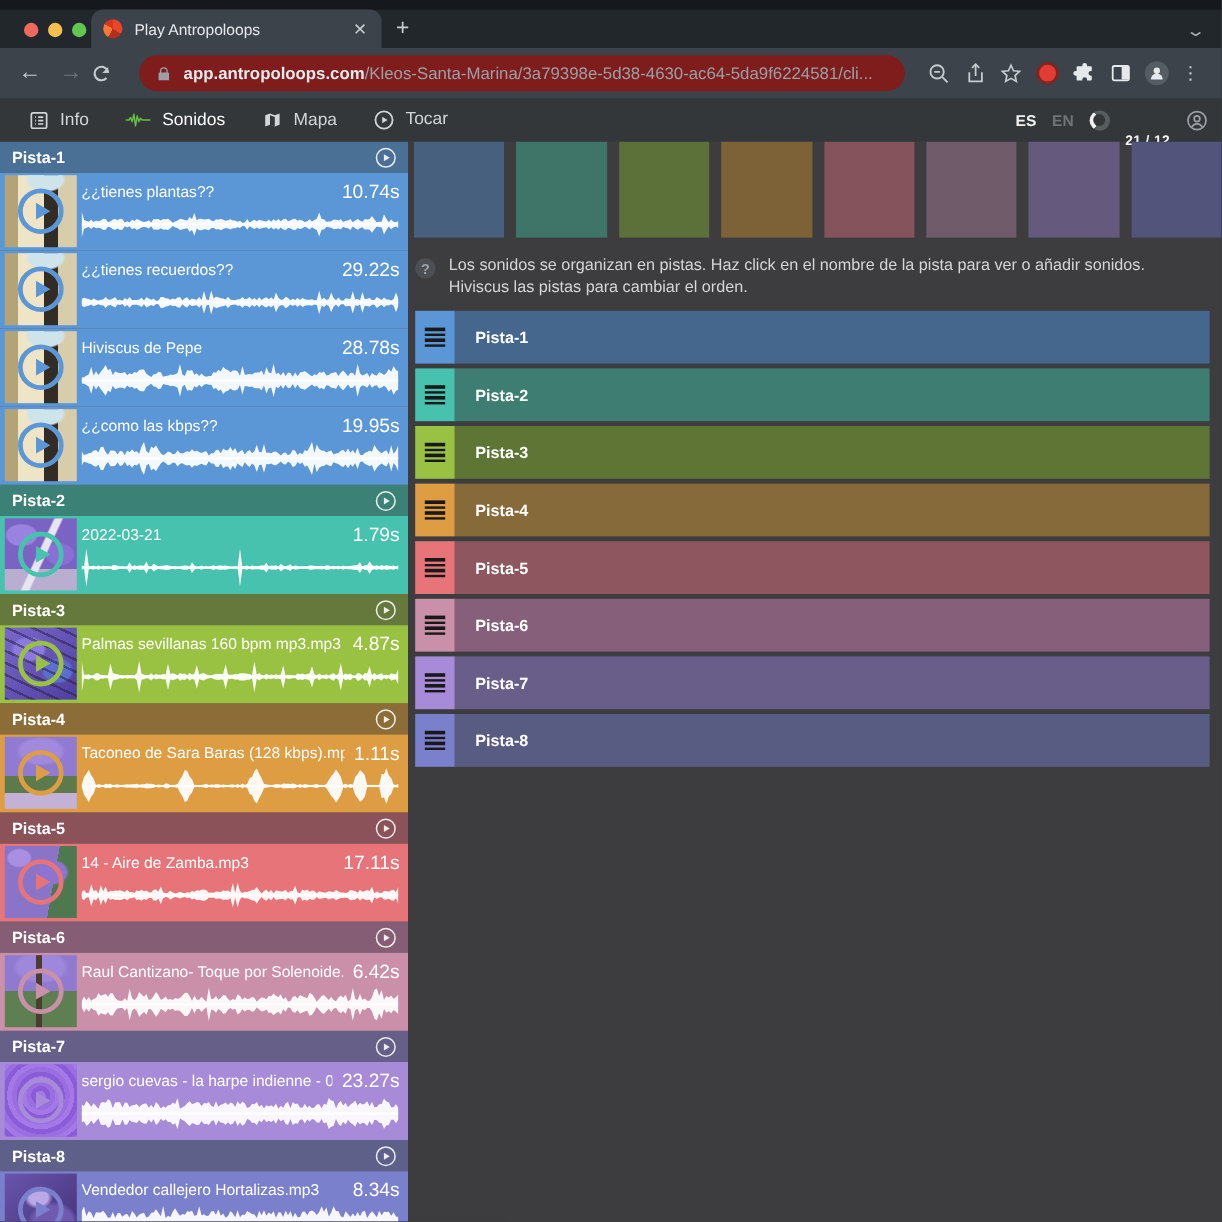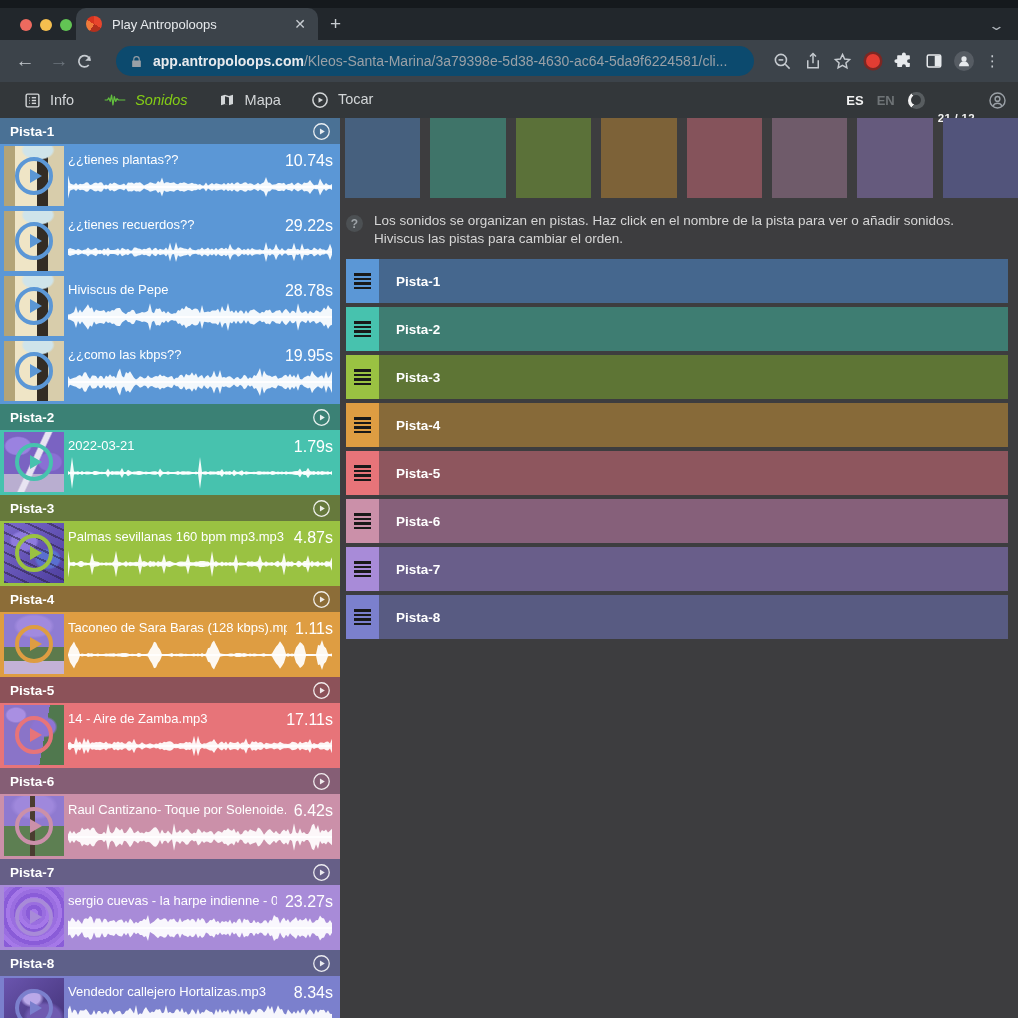--- a/index.html
+++ b/index.html
@@ -17,21 +17,21 @@
   .favicon { width:16px; height:16px; border-radius:50%; flex:none;
     background:conic-gradient(#e8452c 0 120deg, #b3301d 120deg 210deg, #f07a3a 210deg 300deg, #d8341f 300deg 360deg); }
   .tab-title { color:#e6e9ec; font-size:13px; margin-left:10px; flex:1; white-space:nowrap; overflow:hidden; }
   .tab-close { color:#c7ccd1; font-size:14px; padding:0 2px; }
   .newtab { position:absolute; left:330px; top:14px; color:#c7ccd1; font-size:19px; line-height:19px; }
   .tab-chevron { position:absolute; right:16px; top:18px; color:#aeb4ba; font-size:13px; transform:scaleX(1.6); }
 
   .toolbar { height:42px; background:#3c434a; display:flex; align-items:center; }
   .nav-btn { color:#c6cbd0; font-size:19px; width:34px; text-align:center; }
   .nav-btn.disabled { color:#6d757d; }
-  .omnibox { width:638px; height:30px; margin-left:6px; background:#0c4a6e; border-radius:15px;
+  .omnibox { width:638px; height:30px; margin-left:6px; background:#7f1d1d; border-radius:15px;
     display:flex; align-items:center; padding:0 14px; }
   .omni-url { font-size:14px; white-space:nowrap; overflow:hidden; margin-left:10px; }
   .omni-host { color:#e8eaed; font-weight:bold; }
   .omni-path { color:#9aa0a6; }
   .toolbar-icons { flex:1; display:flex; align-items:center; justify-content:space-evenly; padding:0 8px; }
   .ticon { width:20px; height:20px; display:flex; align-items:center; justify-content:center; }
   .rec-dot { width:14px; height:14px; border-radius:50%; background:#e33d33; box-shadow:0 0 0 2.5px #7c2723; }
   .avatar-circle { width:20px; height:20px; border-radius:50%; background:#565c63; display:flex; align-items:center; justify-content:center; }
   .kebab { color:#c6cbd0; font-size:15px; letter-spacing:0; }
 
@@ -53,21 +53,21 @@
   .map-line-r { position:absolute; left:330px; top:0; width:2px; height:36px; background:#e8d23a; opacity:.9; z-index:2; }
   .map-pin { position:absolute; left:194px; top:22px; width:9px; height:9px; border-radius:50% 50% 50% 0; transform:rotate(-45deg); background:#f2c53d; z-index:2; }
   .map-marker { position:absolute; left:283px; top:26px; width:8px; height:8px; border-radius:50%; background:#1d8a80; border:1.5px solid #e8f0ee; z-index:2; }
   .breadcrumb { position:absolute; left:10px; top:0; height:36px; display:flex; align-items:center; gap:7px; z-index:3;
     color:#fff; font-size:15px; text-shadow:0 1px 3px rgba(0,0,0,.85); white-space:nowrap; }
   .bc-project { font-weight:bold; }
   .bc-sep { color:#d7d7d7; font-weight:bold; }
 
   .app-nav { display:flex; align-items:center; gap:30px; padding-left:24px; }
   .app-tab { display:flex; align-items:flex-start; gap:9px; color:#d3d6d8; font-size:14.5px; }
-  .app-tab.active { color:#84cc16;font-style:italic; }
+  .app-tab.active { color:#ffffff; }
   .header-right { margin-left:auto; display:flex; align-items:center; gap:13px; padding-right:11px; }
   .lang { font-size:13px; font-weight:bold; color:#f2f2f2; }
   .lang.inactive { color:#6f7477; }
   .spinner { width:17px; height:17px; border-radius:50%;
     background:conic-gradient(from 215deg, #f2f2f2 0 110deg, #585d60 110deg 360deg);
     display:flex; align-items:center; justify-content:center; }
   .spinner::after { content:""; width:10px; height:10px; border-radius:50%; background:#33373a; }
   .counter { font-size:11.5px; font-weight:bold; color:#f2f2f2; letter-spacing:.3px;margin-top:36px; }
 
   

